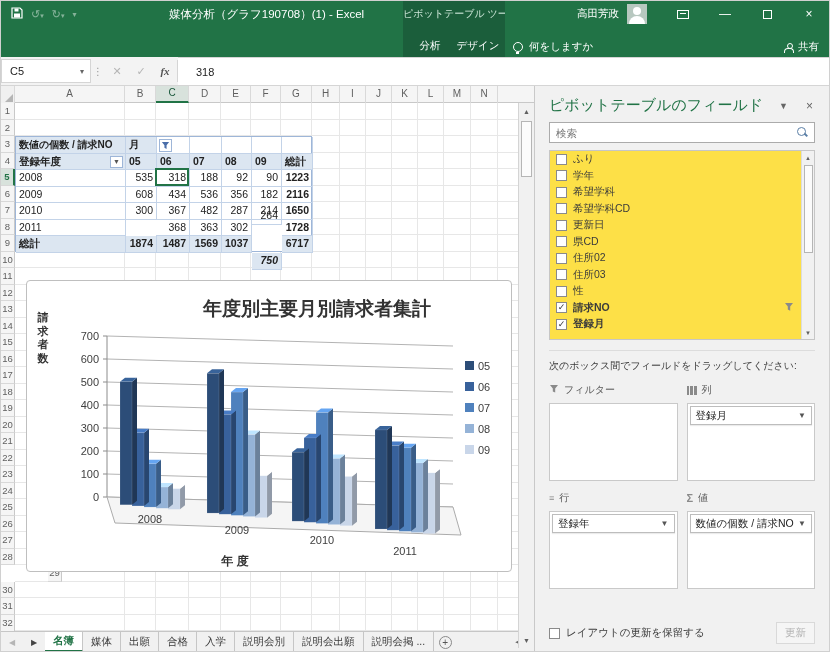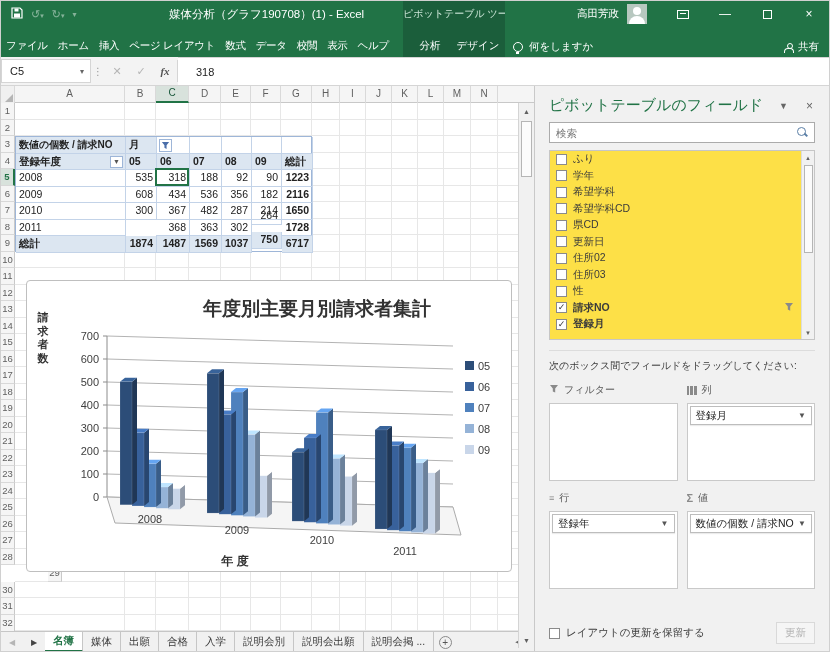--- a/index.html
+++ b/index.html
@@ -151,31 +151,20 @@
             <span class="ribopt"></span>
           </span>
         <span class="winbtn">—</span>
         <span class="winbtn">
             <span class="maxbox"></span>
           </span>
         <span class="winbtn">×</span>
       </div>
     </div>
     <div class="ribbon-row">
-      <div id="ribbonTabs" style="display:flex;">
-          <span class="rtab">ファイル</span>
-          <span class="rtab">ホーム</span>
-          <span class="rtab">挿入</span>
-          <span class="rtab">ページ レイアウト</span>
-          <span class="rtab">数式</span>
-          <span class="rtab">データ</span>
-          <span class="rtab">校閲</span>
-          <span class="rtab">表示</span>
-          <span class="rtab">ヘルプ</span>
-        </div>
       <div class="ctab" id="ctab0" style="left:406px;width:46px;">分析</div>
       <div class="ctab" id="ctab1" style="left:452px;width:50px;">デザイン</div>
       <div class="tellme">
         <span class="bulb"></span>
         <span>何をしますか</span>
       </div>
       <div class="share">
         <span class="person"></span>
         <span>共有</span>
       </div>
@@ -503,21 +492,21 @@
             <div class="pcell num" style="left: 141px; top: 82.5px; width: 33px;">368</div>
             <div class="pcell num" style="left: 174px; top: 82.5px; width: 32px;">363</div>
             <div class="pcell num" style="left: 206px; top: 82.5px; width: 30px;">302</div>
             <div class="pcell num" style="left: 236px; top: 71px; width: 30px;">264</div>
             <div class="pcell num b" style="left: 266px; top: 82.5px; width: 31px;">1728</div>
             <div class="pcell hdr" style="left: 0px; top: 99px; width: 110px;">総計</div>
             <div class="pcell num b hdr" style="left: 110px; top: 99px; width: 31px;">1874</div>
             <div class="pcell num b hdr" style="left: 141px; top: 99px; width: 33px;">1487</div>
             <div class="pcell num b hdr" style="left: 174px; top: 99px; width: 32px;">1569</div>
             <div class="pcell num b hdr" style="left: 206px; top: 99px; width: 30px;">1037</div>
-            <div class="pcell num b hdr" style="left: 236px; top: 95px; width: 30px;">750</div>
+            <div class="pcell num b hdr" style="left: 236px; top: 116px; width: 30px; font-style: italic;">750</div>
             <div class="pcell num b hdr" style="left: 266px; top: 99px; width: 31px;">6717</div>
           </div>
           <div class="selcell" style="left: 154px; top: 65px; width: 34px; height: 17.5px;"></div>
         </div>
       <div class="vscroll" style="position:absolute;right:0;top:17px;height:545px;">
         <div class="varrow">▲</div>
         <div class="vthumb"></div>
         <div class="varrow bot">▼</div>
       </div>
       <div class="tabbar" id="tabBar">
@@ -566,25 +555,25 @@
           <div class="frow">
             <span class="cb"></span>
             <span class="flabel">希望学科</span>
           </div>
           <div class="frow">
             <span class="cb"></span>
             <span class="flabel">希望学科CD</span>
           </div>
           <div class="frow">
             <span class="cb"></span>
+            <span class="flabel">更新日</span>
+          </div>
+          <div class="frow">
+            <span class="cb"></span>
             <span class="flabel">県CD</span>
-          </div>
-          <div class="frow">
-            <span class="cb"></span>
-            <span class="flabel">更新日</span>
           </div>
           <div class="frow">
             <span class="cb"></span>
             <span class="flabel">住所02</span>
           </div>
           <div class="frow">
             <span class="cb"></span>
             <span class="flabel">住所03</span>
           </div>
           <div class="frow">

